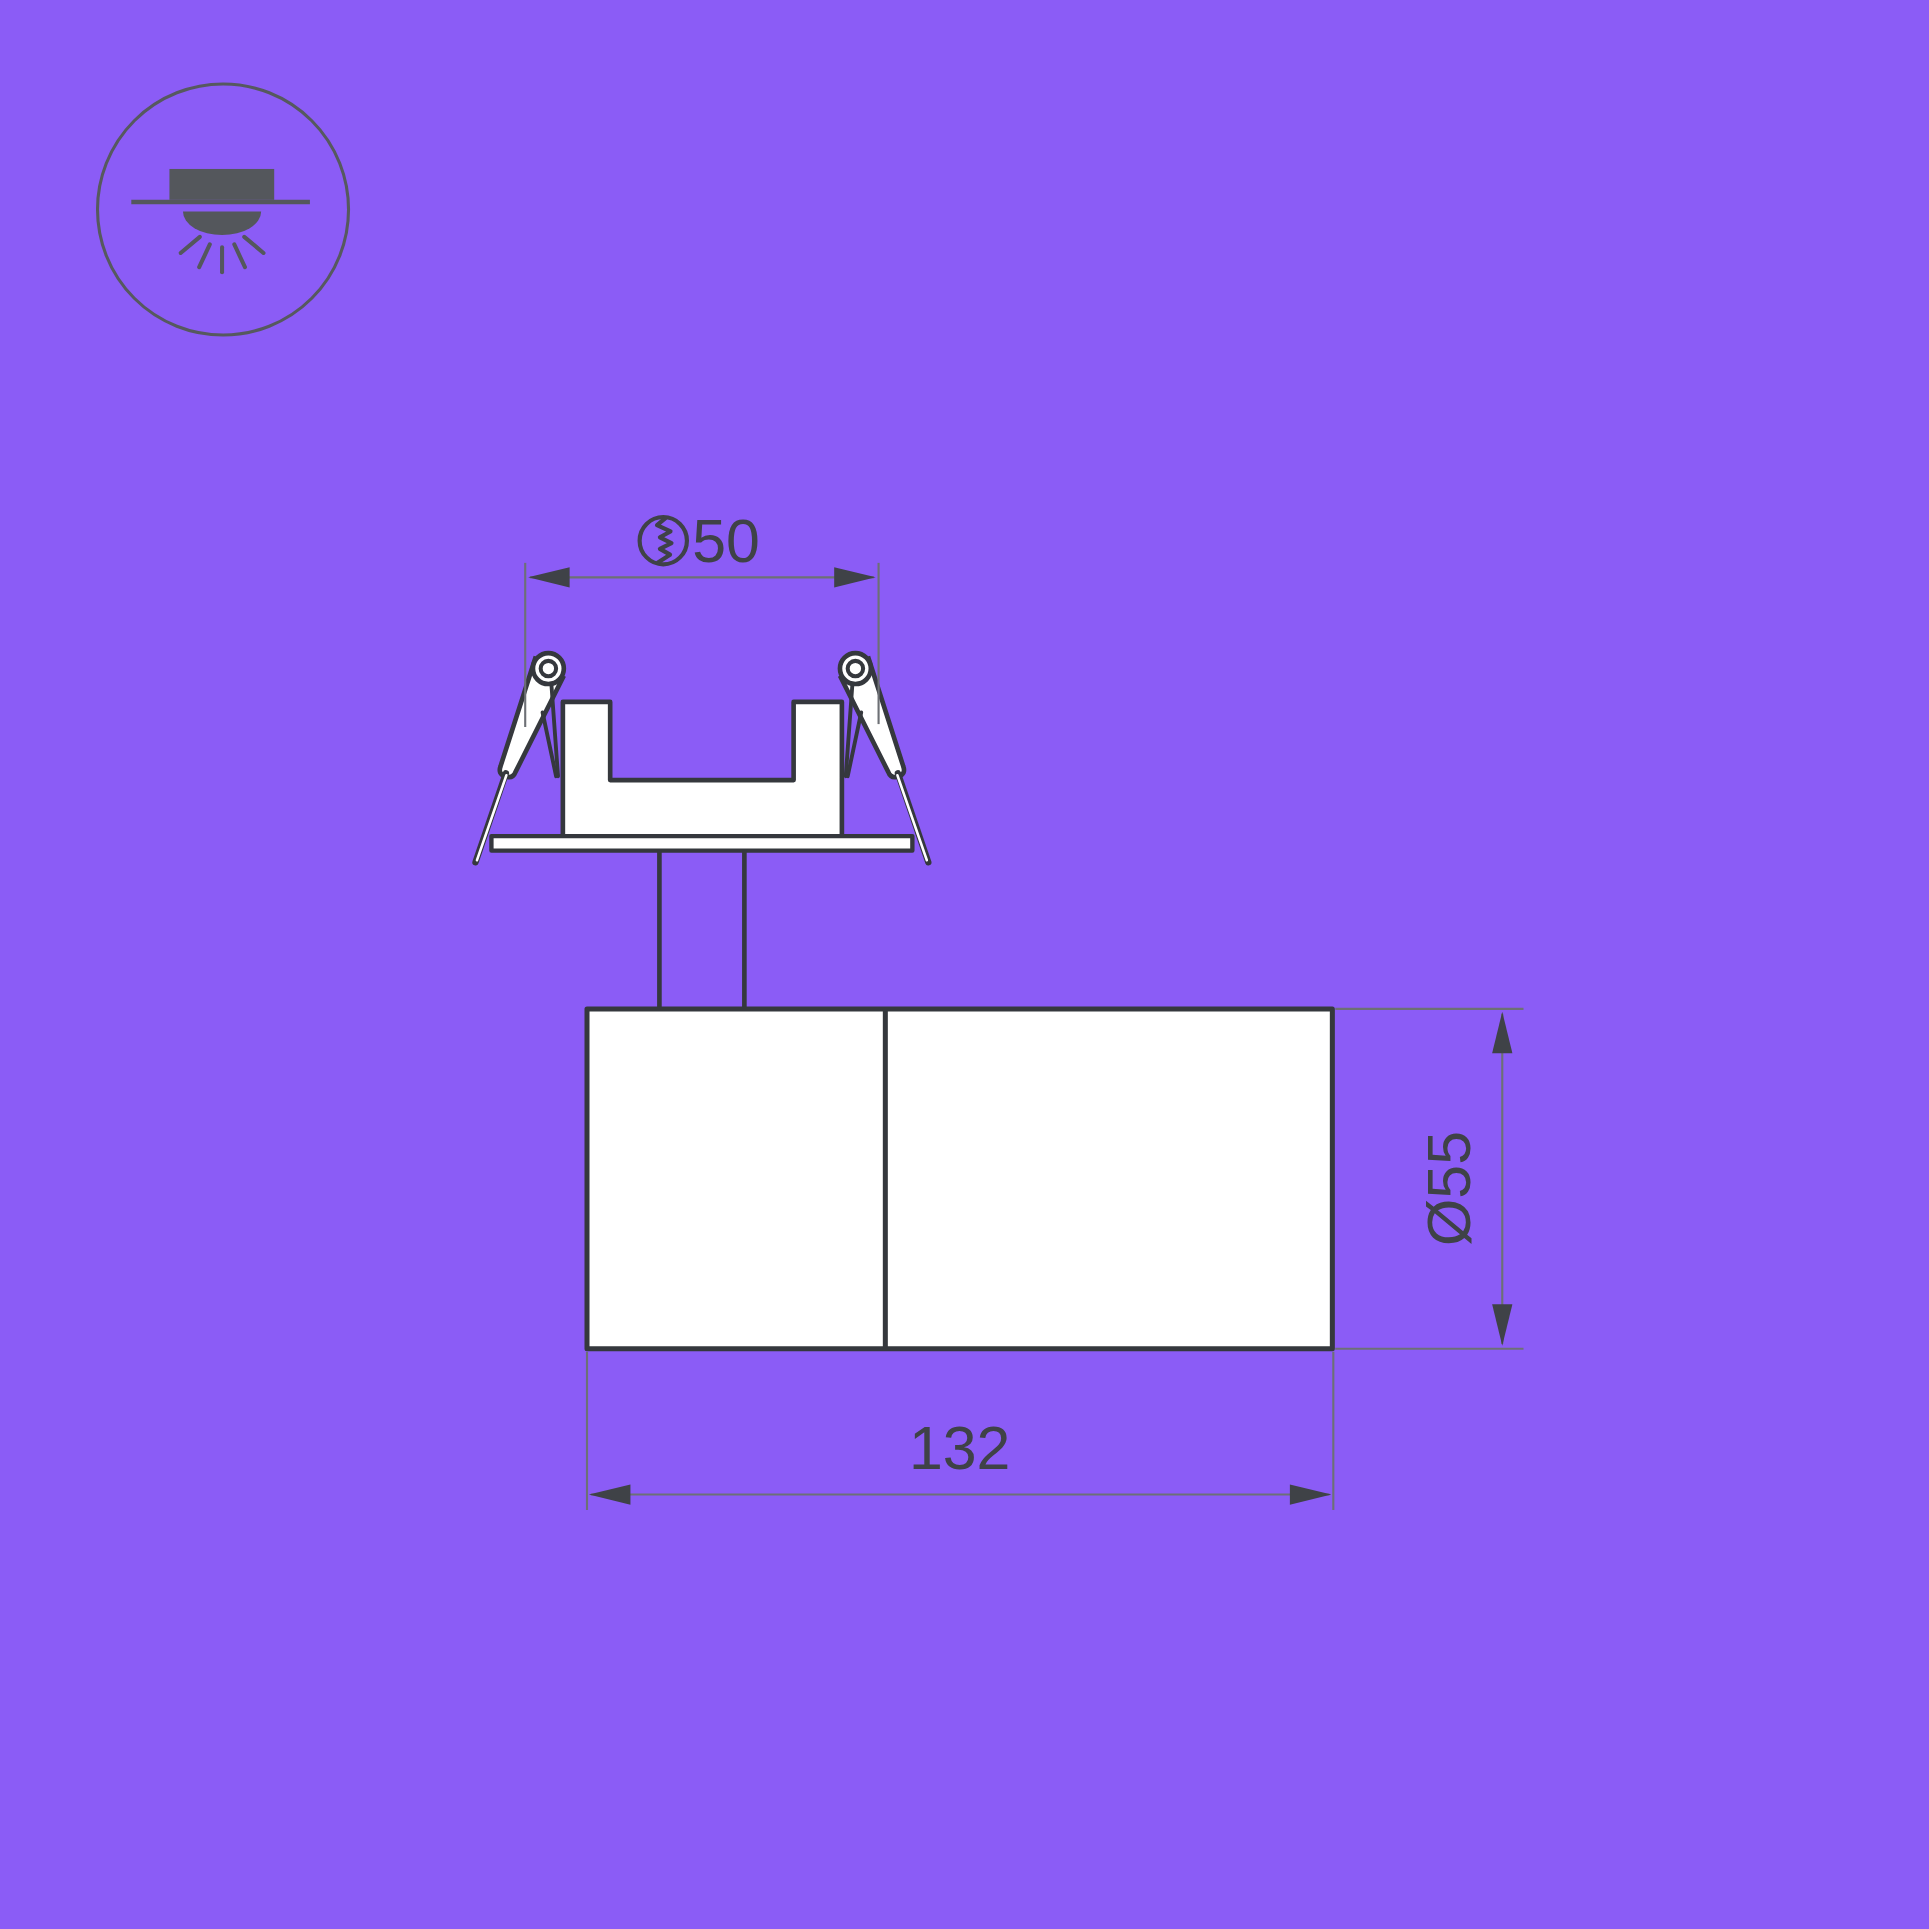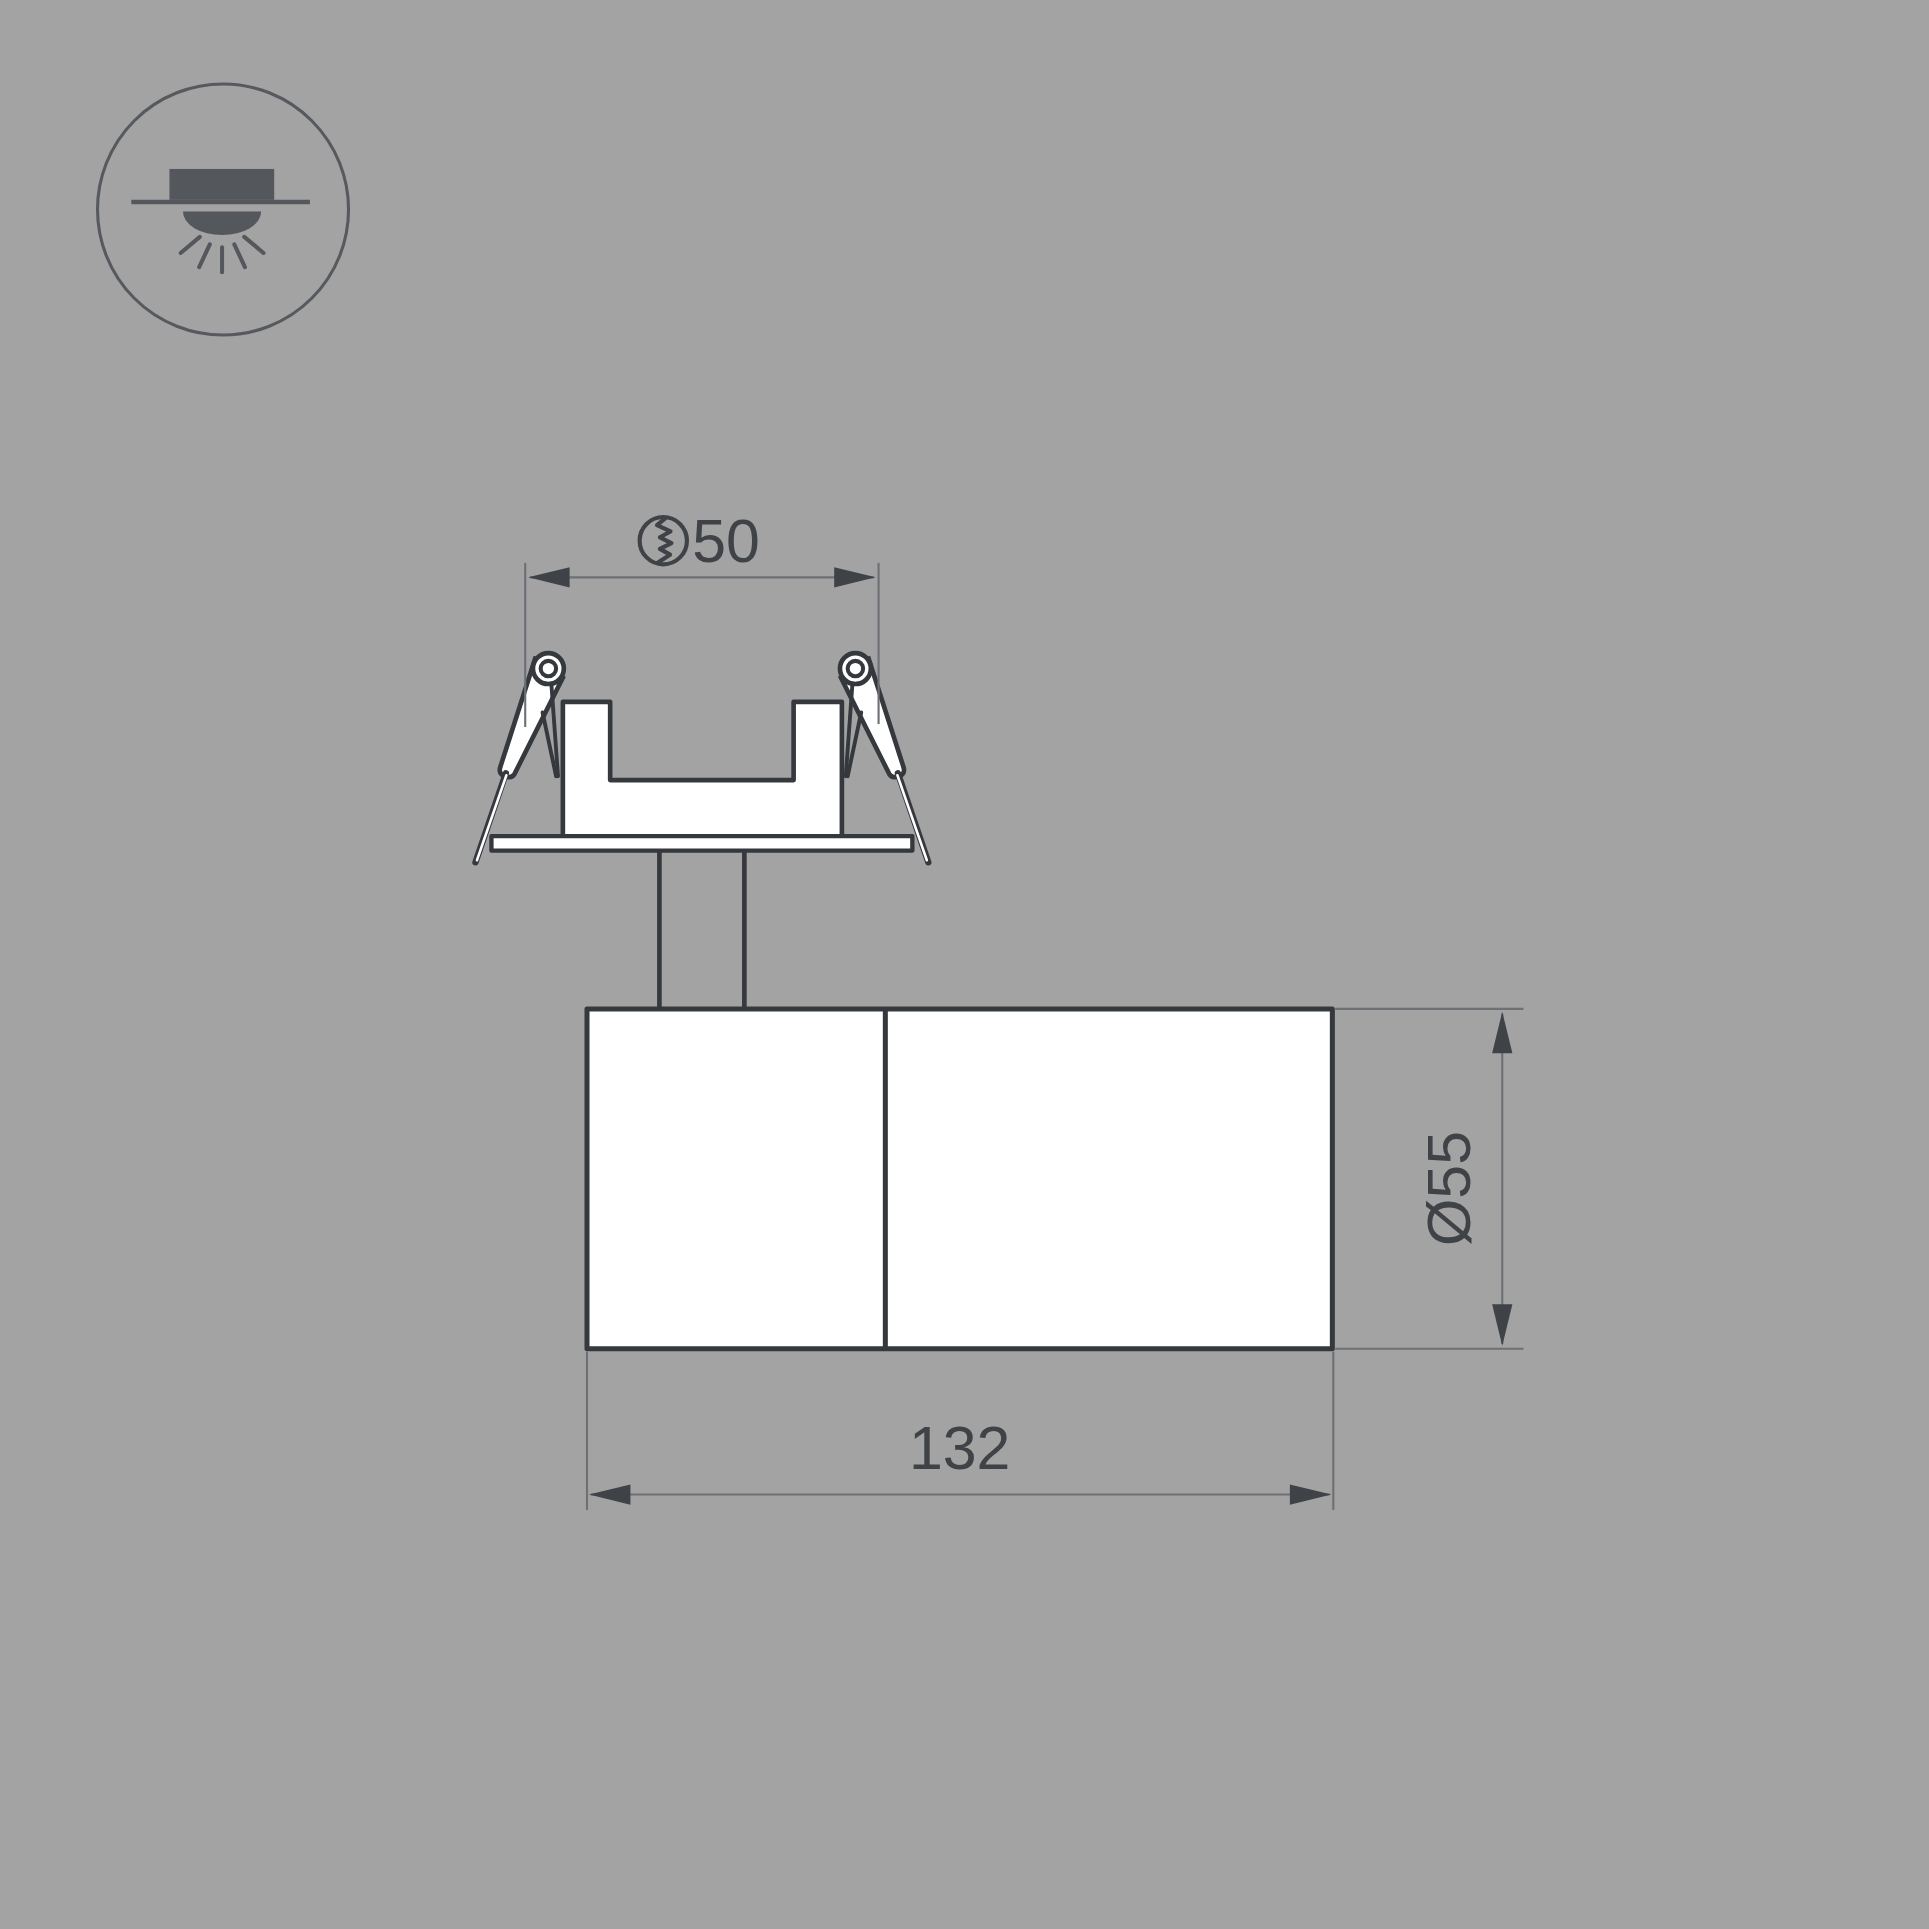--- a/index.html
+++ b/index.html
@@ -4,21 +4,21 @@
 <style>
   html, body {
     margin: 0;
     padding: 0;
     background: #ffffff;
   }
   .stage {
     position: relative;
     width: 1929px;
     height: 1929px;
-    background: #a3a3a3;
+    background: #8b5cf6;
     font-family: "Liberation Sans", sans-serif;
   }
   svg { display: block; }
 
   
   .outline {
     fill: #ffffff;
     stroke: #35383d;
     stroke-width: 4.8;
     stroke-linejoin: round;

